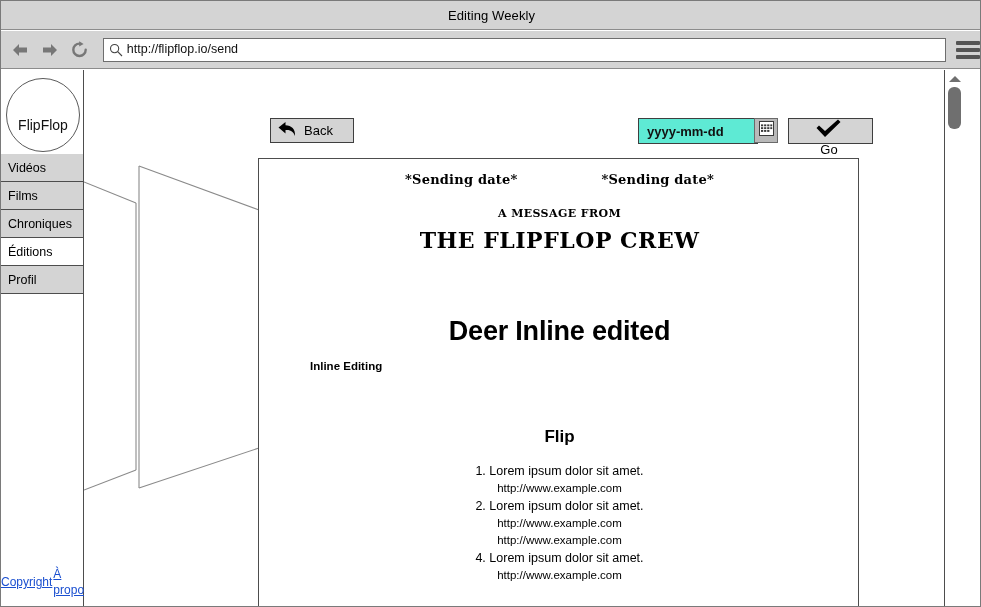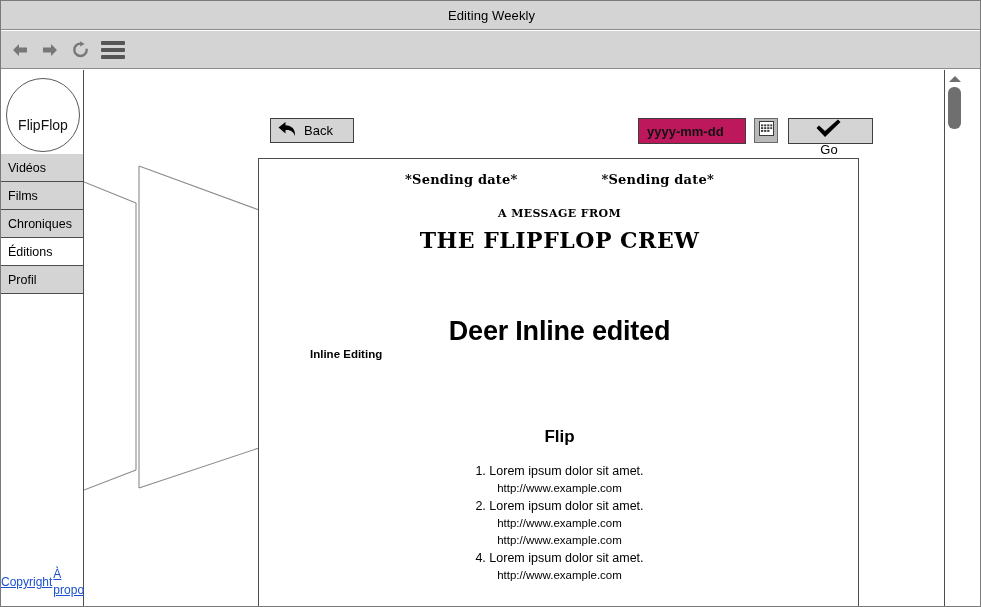--- a/index.html
+++ b/index.html
@@ -145,22 +145,22 @@
   }
   .btn-back {
     position: absolute; left: 172px; top: 48px;
     width: 84px; height: 25px;
     justify-content: flex-start; padding-left: 6px; gap: 5px;
   }
   .btn-back .lbl { font-size: 13px; }
 
   .date-input {
     position: absolute; left: 540px; top: 48px;
-    width: 108px; height: 26px;
-    background: #be185d;
+    width: 120px; height: 26px;
+    background: #5eead4;
     border: 1px solid #3f3f3f;
     display: flex; align-items: center;
     padding-left: 8px;
     font-size: 13px; color: #111;
     font-weight: bold;
   }
   .cal-btn {
     position: absolute; left: 656px; top: 48px;
     width: 24px; height: 25px;
     background: #b9b9b9;
@@ -209,21 +209,21 @@
   }
 
   .big-title {
     position: absolute; top: 125px; width: 601px; text-align: center;
     font-size: 27px; font-weight: bold; color: #000;
     letter-spacing: -.2px;
     margin-top: 32px;
   }
 
   .inline-editing {
-    position: absolute; top: 189px; left: 51px;
+    position: absolute; top: 201px; left: 51px;
     font-size: 11.5px; font-weight: bold; color: #000;
   }
 
   .flip-head {
     position: absolute; top: 268px; width: 601px; text-align: center;
     font-size: 17px; font-weight: bold; color: #000;
   }
 
   .list {
     position: absolute; top: 303px; left: 0; width: 601px;
@@ -288,20 +288,29 @@
 
     <div class="navbtn">
       <span>
         <svg width="19" height="18" viewBox="0 0 19 18">
           <path d="M9.5 2.6 A6.2 6.2 0 1 0 15.7 8.8" stroke="#777" stroke-width="2.4" fill="none" stroke-linecap="round"></path>
           <path d="M9.2 0.2 L13.6 3.1 L9.2 5.6 Z" fill="#777"></path>
         </svg>
       </span>
     </div>
 
+    <div class="urlbar">
+      <span class="url-search-icon">
+        <svg width="14" height="14" viewBox="0 0 14 14">
+          <circle cx="5.6" cy="5.6" r="4.1" stroke="#444" stroke-width="1.1" fill="none"></circle>
+          <line x1="8.7" y1="8.7" x2="13" y2="13" stroke="#444" stroke-width="1.1"></line>
+        </svg>
+      </span>
+      <span class="url-text">http://flipflop.io/send</span>
+    </div>
 
     <div class="hamburger">
       <i></i>
       <i></i>
       <i></i>
     </div>
   </div>
 
   <div class="page">
 

